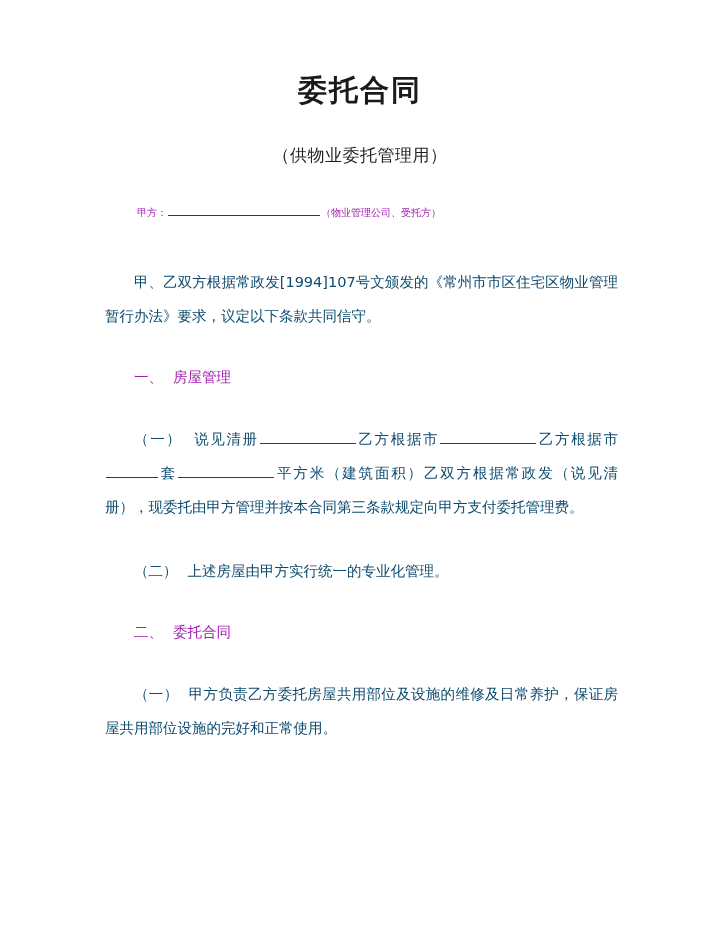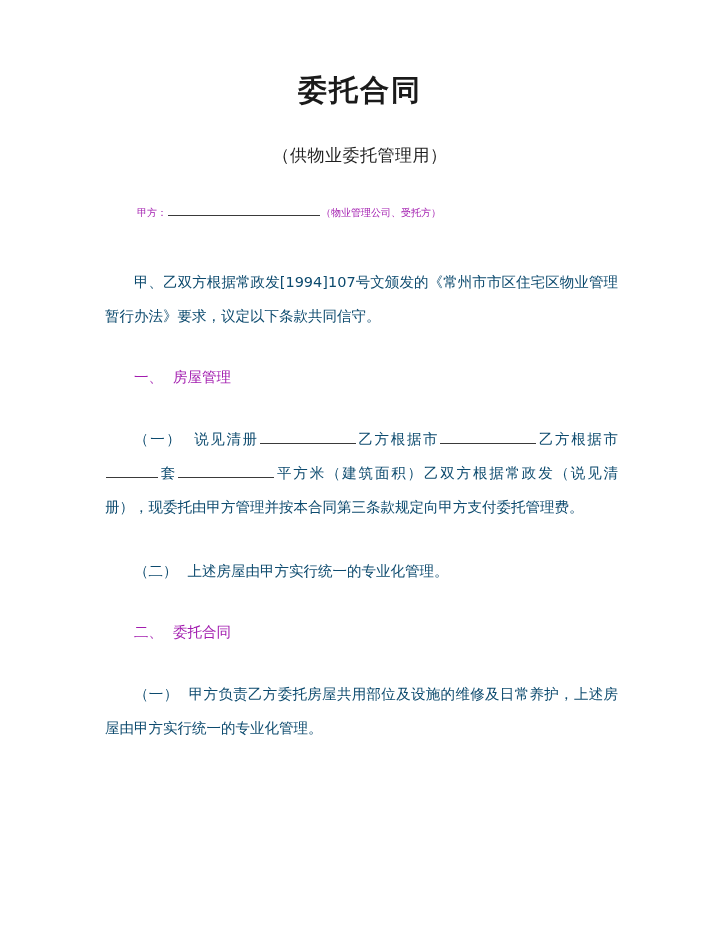--- a/index.html
+++ b/index.html
@@ -131,17 +131,17 @@
 
     <div class="gap-md"></div>
 
     <div class="section-head">
       <span class="sec-num">二、</span><span class="sec-gap"></span><span>委托合同</span>
     </div>
 
     <div class="gap-md"></div>
 
     <p class="para para-indent">
-      <span>（一）</span><span class="sec-gap"></span><span>甲方负责乙方委托房屋共用部位及设施的维修及日常养护，上述房屋由甲方实行统一的专业化管理。</span>
+      <span>（一）</span><span class="sec-gap"></span><span>甲方负责乙方委托房屋共用部位及设施的维修及日常养护，保证房屋共用部位设施的完好和正常使用。</span>
     </p>
 
   </div>
 </div>
 
 </body></html>

